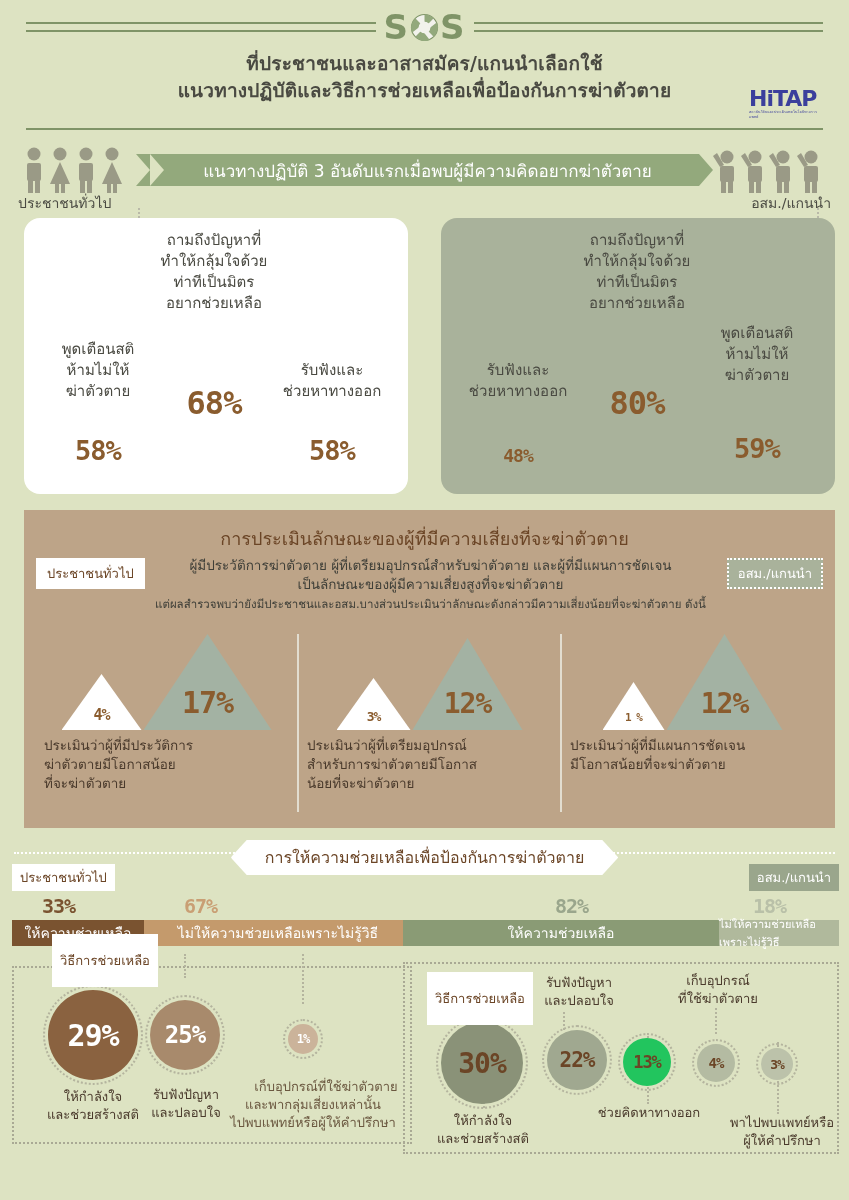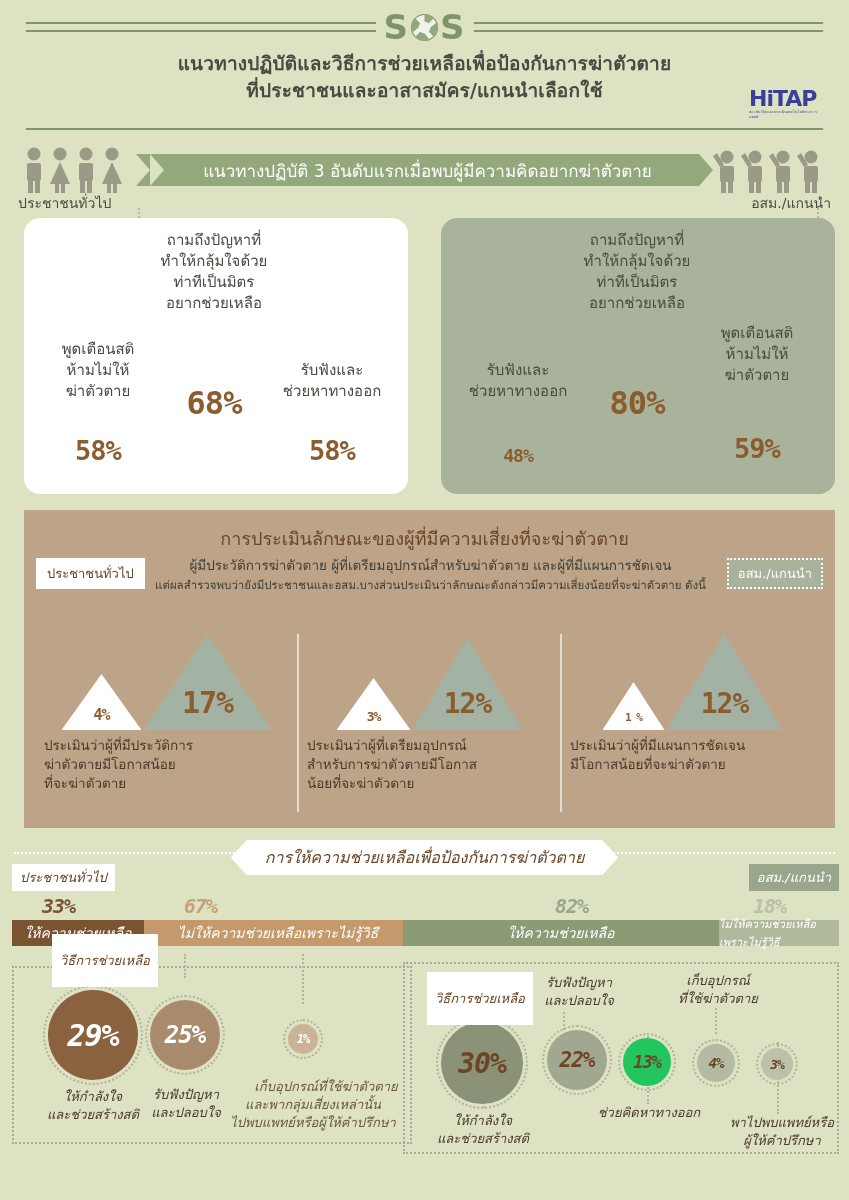--- a/index.html
+++ b/index.html
@@ -79,21 +79,21 @@
   .tri-holder { position:absolute; left:0; right:0; top:0; height:96px; display:flex; align-items:flex-end; justify-content:center; gap:0px; }
   .tri { position:relative; }
   .tri .shape { width:100%; height:100%; clip-path:polygon(50% 0,100% 100%,0 100%); }
   .tri .shape.small { background:#ffffff; }
   .tri .shape.big { background:#a3b2a3; }
   .tri .num { position:absolute; left:0; right:0; bottom:6px; text-align:center; color:#8a5c2e;
               font-weight:bold; font-family:"DejaVu Sans Mono","Liberation Mono",monospace; letter-spacing:-1px; }
   .tri-cap { position:absolute; left:8px; right:6px; top:102px; color:#4a3a2c; font-size:13.5px; line-height:19px; }
 
   
-  .sec3 { position:relative; height:316px;font-style:italic; }
+  .sec3 { position:relative; height:316px; }
   .hexband { position:absolute; left:14px; right:14px; top:10px; height:2px; border-top:2px dotted #ffffff; }
   .hexlabel { position:absolute; left:50%; transform:translateX(-50%); top:-14px; background:#ffffff;
               color:#6b4526; font-size:16px; padding:5px 34px;
               clip-path:polygon(16px 0,calc(100% - 16px) 0,100% 50%,calc(100% - 16px) 100%,16px 100%,0 50%); }
   .pill { position:absolute; font-size:13px; padding:3px 8px; }
   .pill.white { background:#ffffff; color:#6b4526; }
   .pill.grey { background:#9aa68c; color:#ffffff; }
 
   .b3-left { position:absolute; left:12px; top:52px; width:400px; }
   .b3-right { position:absolute; right:10px; top:30px; width:436px; }
@@ -134,22 +134,22 @@
               <path d="M2.7 27.3 A18 18 0 0 1 7.3 7.3 L14.4 14.4 A8 8 0 0 0 12 20 Z" fill="#93a97c"></path>
               <circle cx="20" cy="20" r="8" fill="#f2f2ec"></circle>
             </svg>
           </span>
           <span>S</span>
         </span>
       </span>
     </div>
 
     <div class="hdr-title">
+      <div class="l">ที่ประชาชนและอาสาสมัคร/แกนนำเลือกใช้</div>
       <div class="l">แนวทางปฏิบัติและวิธีการช่วยเหลือเพื่อป้องกันการฆ่าตัวตาย</div>
-      <div class="l">ที่ประชาชนและอาสาสมัคร/แกนนำเลือกใช้</div>
     </div>
 
     <div class="hitap">
       <div class="word">HiTAP</div>
       <div class="sub">สถาบันวิจัยและประเมินเทคโนโลยีทางการแพทย์</div>
     </div>
 
     <div class="hdr-bottom-rule"></div>
   </div>
 
@@ -293,20 +293,21 @@
   <div class="sec2">
     <div class="sec2-bg"></div>
 
     <div class="sec2-title">การประเมินลักษณะของผู้ที่มีความเสี่ยงที่จะฆ่าตัวตาย</div>
 
     <div class="tag tag-left">ประชาชนทั่วไป</div>
     <div class="tag tag-right">อสม./แกนนำ</div>
 
     <div class="sec2-copy">
       <div class="big">ผู้มีประวัติการฆ่าตัวตาย ผู้ที่เตรียมอุปกรณ์สำหรับฆ่าตัวตาย และผู้ที่มีแผนการชัดเจน</div>
+      <div class="big">เป็นลักษณะของผู้มีความเสี่ยงสูงที่จะฆ่าตัวตาย</div>
       <div class="small">แต่ผลสำรวจพบว่ายังมีประชาชนและอสม.บางส่วนประเมินว่าลักษณะดังกล่าวมีความเสี่ยงน้อยที่จะฆ่าตัวตาย ดังนี้</div>
     </div>
 
     <div class="tri-cols">
 
       <div class="tri-col">
         <div class="tri-holder">
           <div class="tri" style="width:80px;height:56px;margin-right:2px;">
             <div class="shape small"></div>
             <div class="num" style="font-size:15px;">4%</div>

